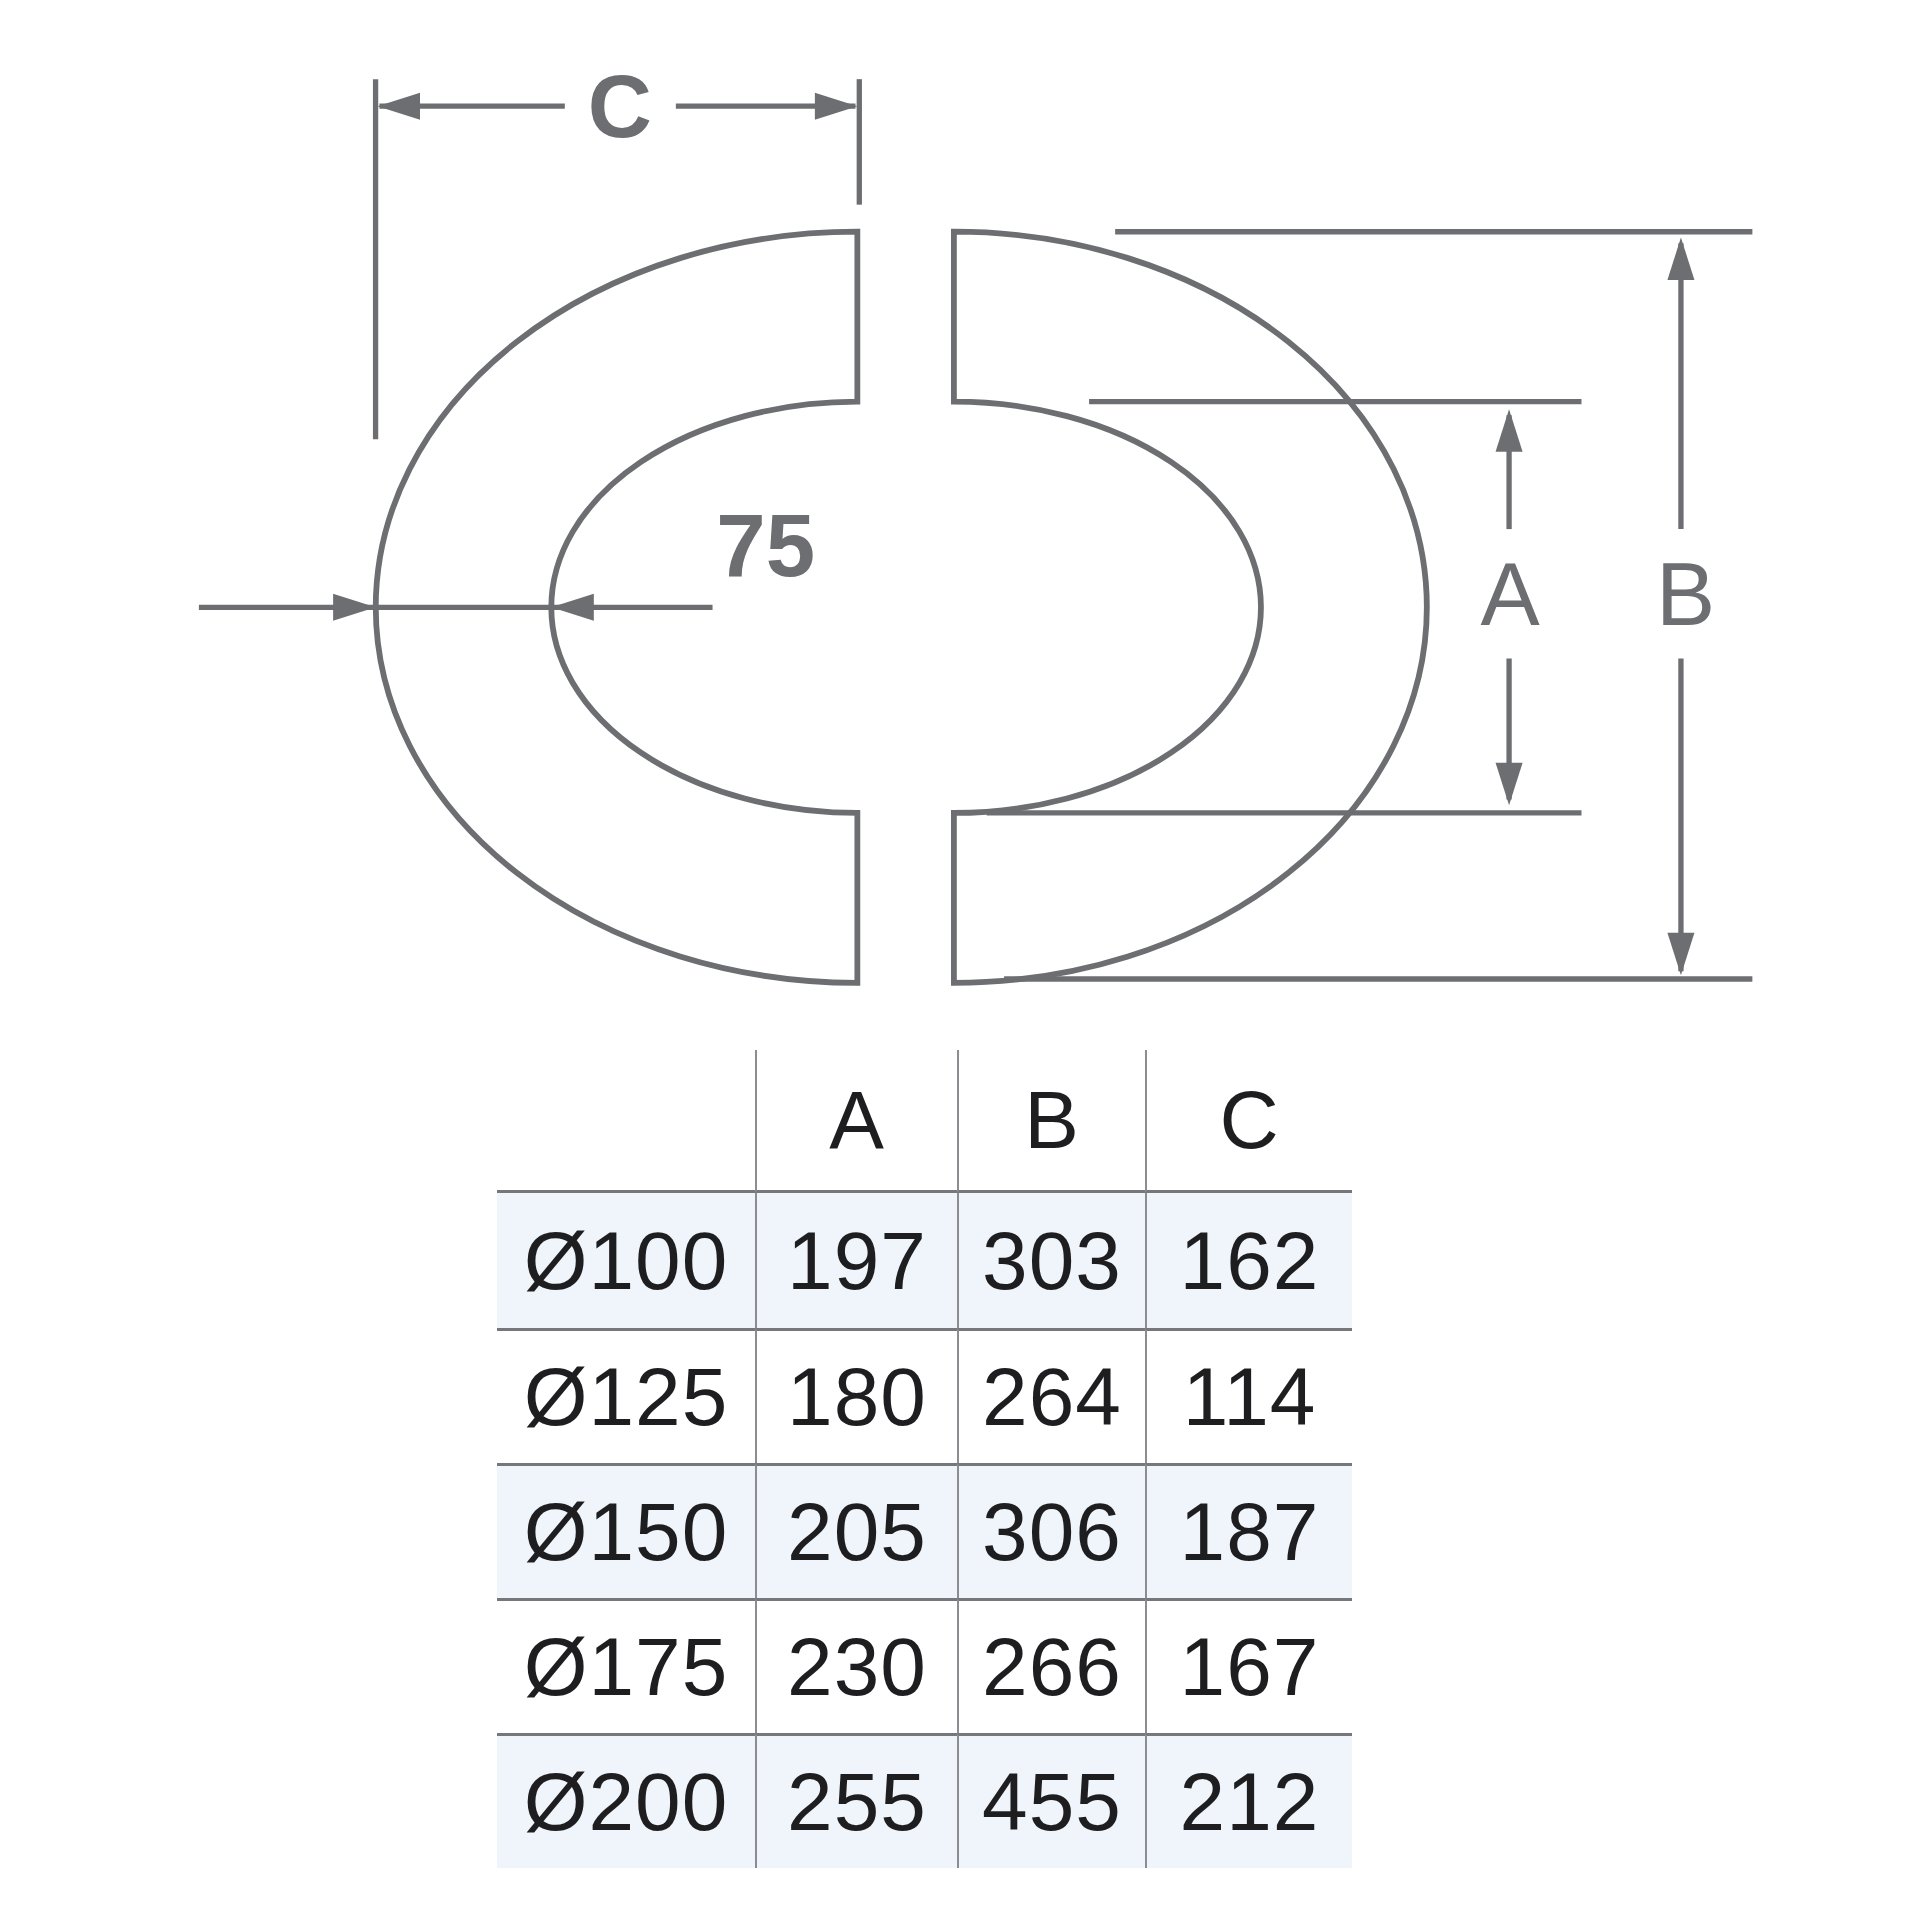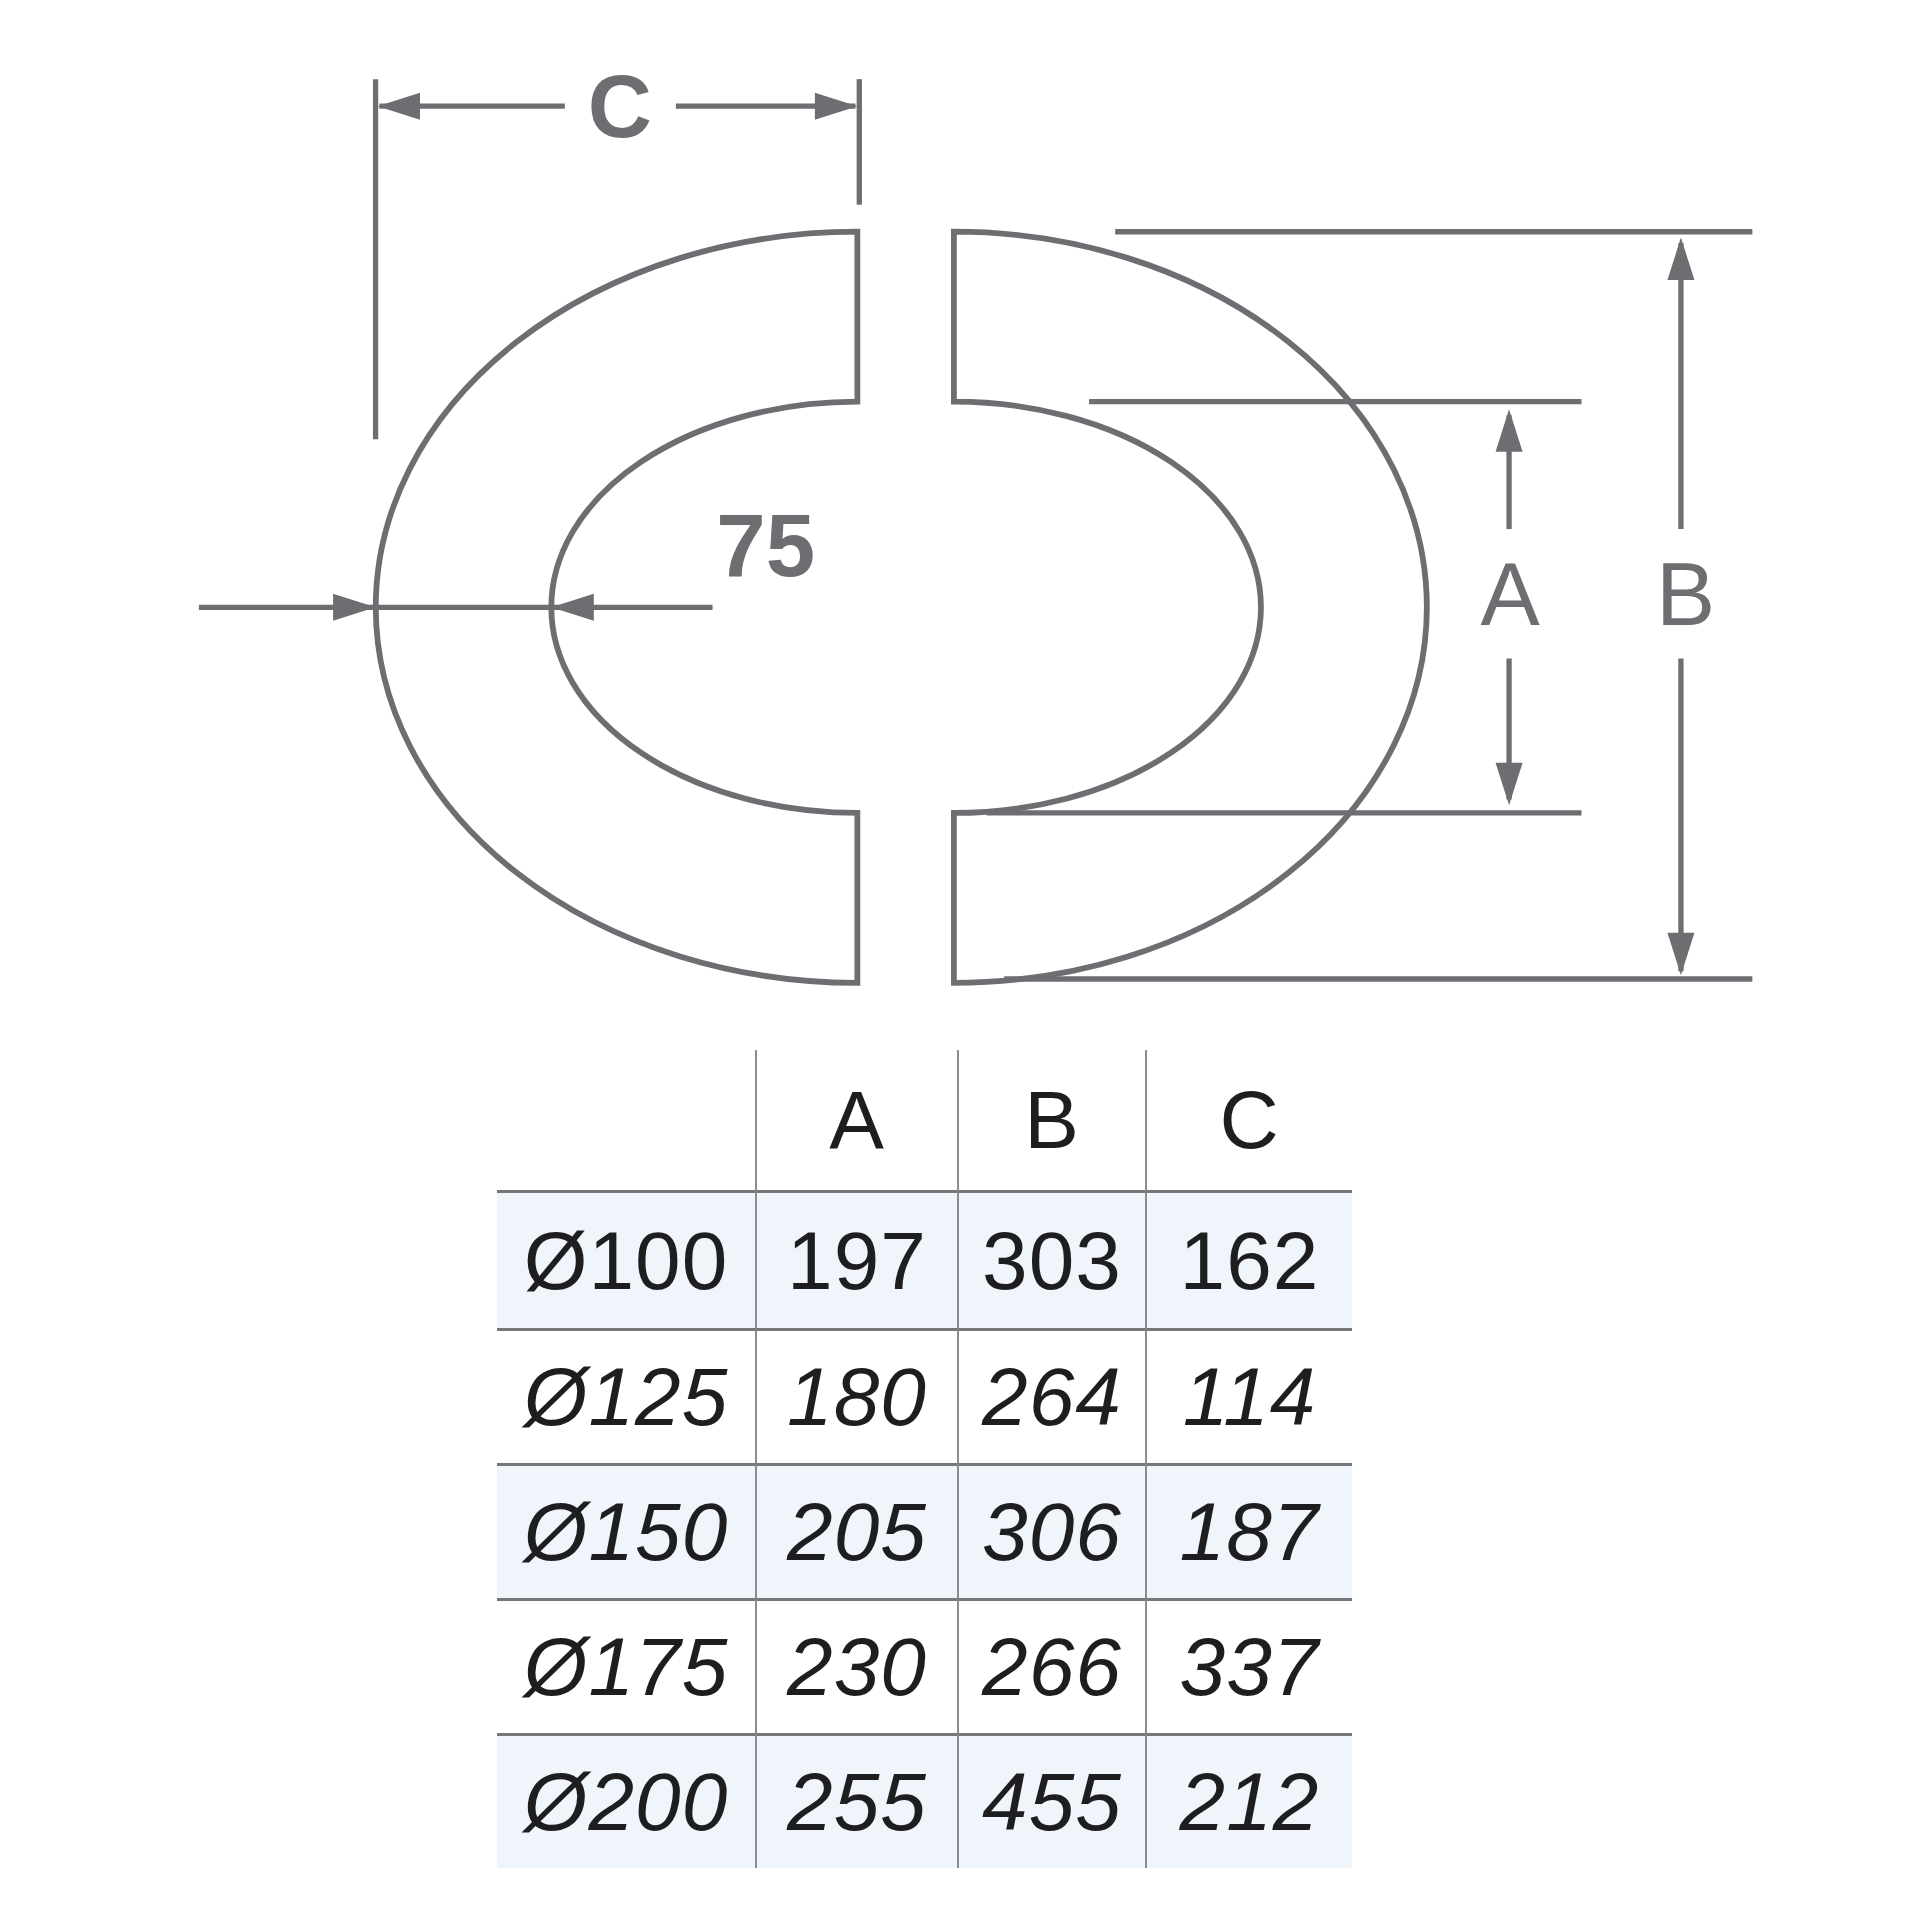--- a/index.html
+++ b/index.html
@@ -72,21 +72,20 @@
   }
   .row.header .cell {
     height: 143px;
     border-bottom: 3.9px solid #76777b;
   }
   .cell.vline {
     border-left: 2.9px solid #8b8d90;
   }
   .row.sep .cell {
     border-top: 3.9px solid #76777b;
-    font-style: italic;
   }
   .row.shaded .cell {
     background: var(--shade-color, #eff5fa);
   }
 </style>
 </head>
 <body>
 
 <div class="stage">
 
@@ -152,21 +151,21 @@
       <div class="cell">Ø150</div>
       <div class="cell vline">205</div>
       <div class="cell vline">306</div>
       <div class="cell vline">187</div>
     </div>
 
     <div class="row sep">
       <div class="cell">Ø175</div>
       <div class="cell vline">230</div>
       <div class="cell vline">266</div>
-      <div class="cell vline">337</div>
+      <div class="cell vline">167</div>
     </div>
 
     <div class="row sep shaded">
       <div class="cell">Ø200</div>
       <div class="cell vline">255</div>
       <div class="cell vline">455</div>
       <div class="cell vline">212</div>
     </div>
 
   </div>

